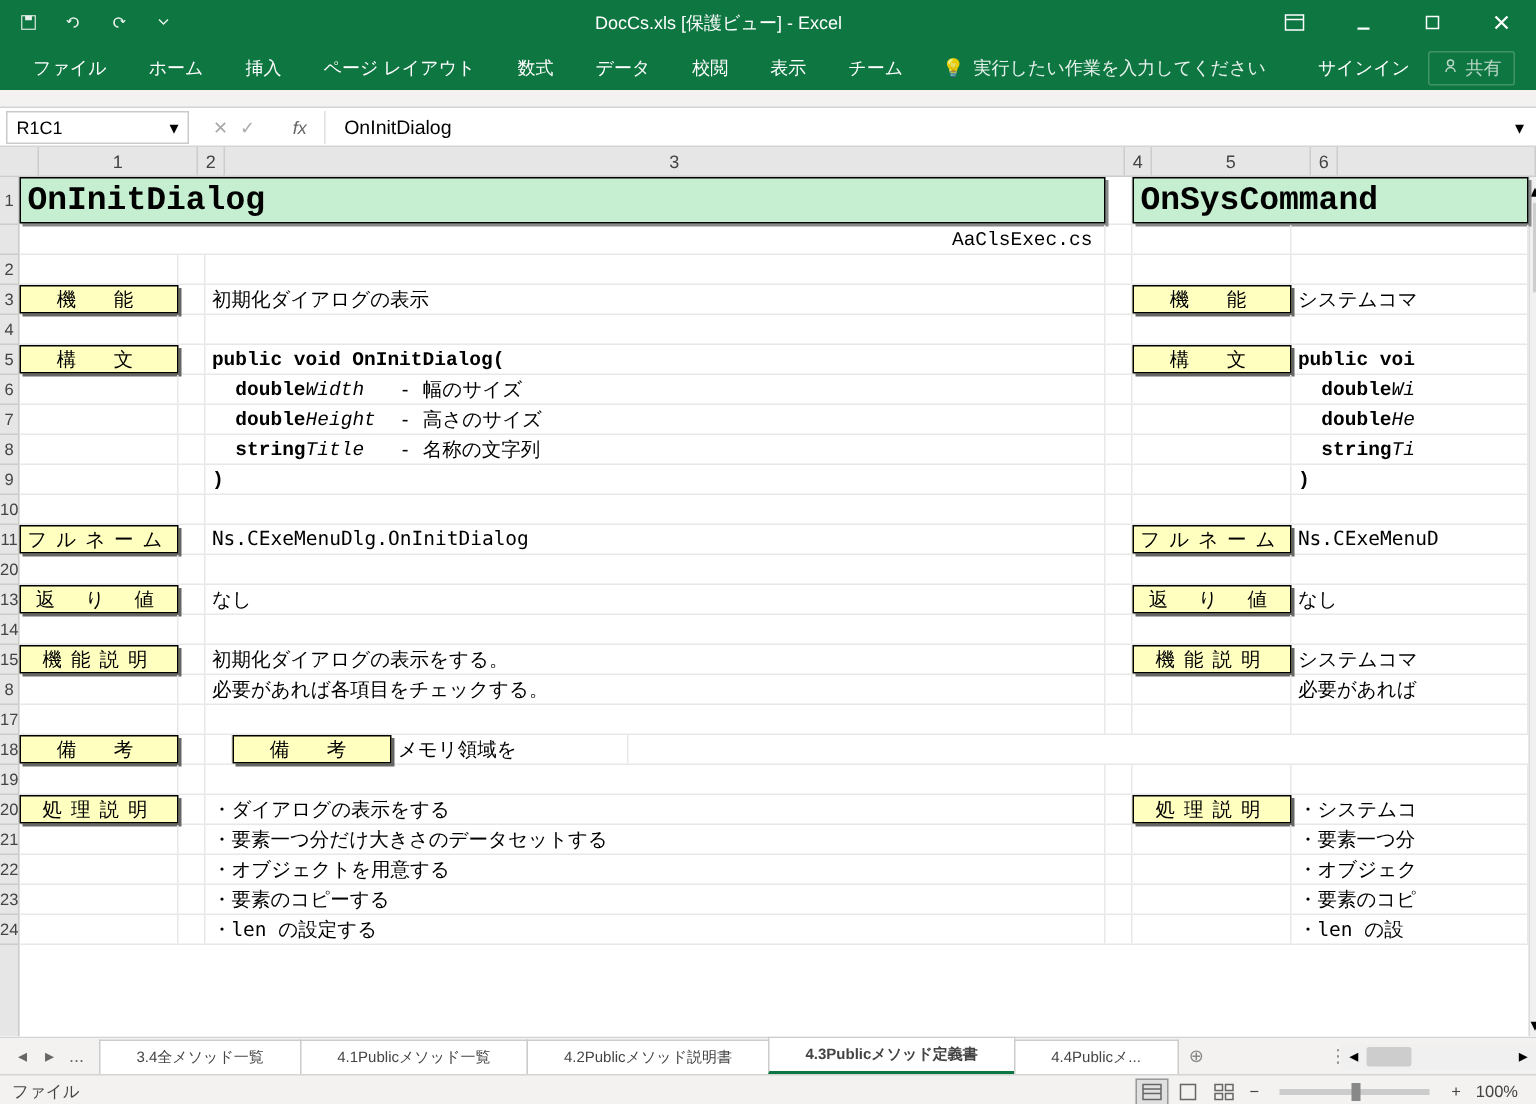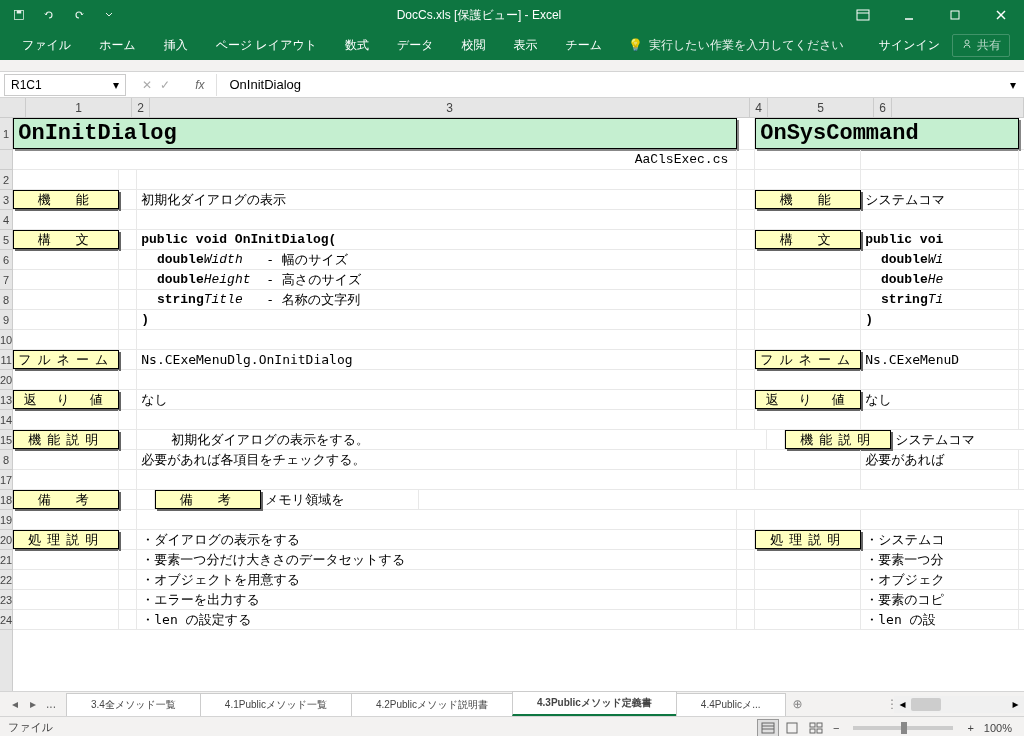--- a/index.html
+++ b/index.html
@@ -348,21 +348,21 @@
           <div class="cell" style="width: 106px;"></div>
           <div class="cell" style="width: 18px;"></div>
           <div class="cell" style="width: 600px;"></div>
           <div class="cell" style="width: 18px;"></div>
           <div class="cell" style="width: 106px;"></div>
           <div class="cell" style="width: 158px;"></div>
         </div>
         <div class="crow">
           <div class="cell label-cell" style="width: 106px;">機能説明</div>
           <div class="cell" style="width: 18px;"></div>
-          <div class="cell" style="width: 600px; margin-left: 30px;">初期化ダイアログの表示をする。</div>
+          <div class="cell" style="width: 600px;">初期化ダイアログの表示をする。</div>
           <div class="cell" style="width: 18px;"></div>
           <div class="cell label-cell" style="width: 106px;">機能説明</div>
           <div class="cell" style="width: 158px;">システムコマ</div>
         </div>
         <div class="crow">
           <div class="cell" style="width: 106px;"></div>
           <div class="cell" style="width: 18px;"></div>
           <div class="cell" style="width: 600px;">必要があれば各項目をチェックする。</div>
           <div class="cell" style="width: 18px;"></div>
           <div class="cell" style="width: 106px;"></div>
@@ -411,21 +411,21 @@
           <div class="cell" style="width: 106px;"></div>
           <div class="cell" style="width: 18px;"></div>
           <div class="cell" style="width: 600px;">・オブジェクトを用意する</div>
           <div class="cell" style="width: 18px;"></div>
           <div class="cell" style="width: 106px;"></div>
           <div class="cell" style="width: 158px;">・オブジェク</div>
         </div>
         <div class="crow">
           <div class="cell" style="width: 106px;"></div>
           <div class="cell" style="width: 18px;"></div>
-          <div class="cell" style="width: 600px;">・エラーを出力する</div>
+          <div class="cell" style="width: 600px;">・要素のコピーする</div>
           <div class="cell" style="width: 18px;"></div>
           <div class="cell" style="width: 106px;"></div>
           <div class="cell" style="width: 158px;">・要素のコピ</div>
         </div>
         <div class="crow">
           <div class="cell" style="width: 106px;"></div>
           <div class="cell" style="width: 18px;"></div>
           <div class="cell" style="width: 600px;">・len の設定する</div>
           <div class="cell" style="width: 18px;"></div>
           <div class="cell" style="width: 106px;"></div>

